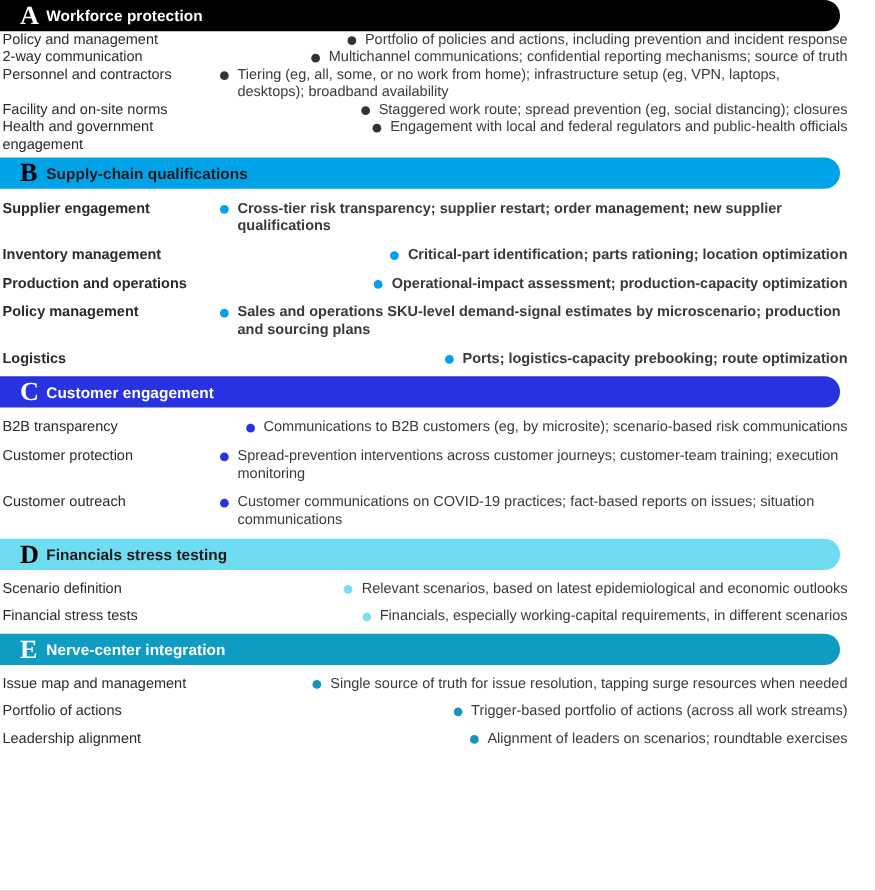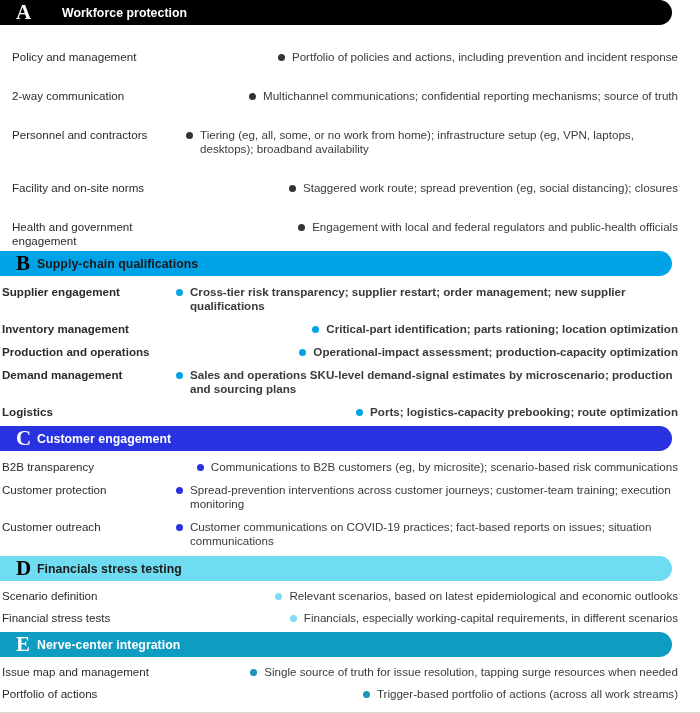--- a/index.html
+++ b/index.html
@@ -88,21 +88,21 @@
     margin-right: 7px;
     display: block;
   }
   .row-text {
     font-size: 11.6px;
     line-height: 14px;
     color: #3a3a3a;
   }
 
   
-  .sec-A .row { padding-top: 25px; margin-left: 10px; }
+  .sec-A .row { padding-top: 0; }
   .sec-A { margin-top: 0; }
   .sec-B .row { padding-top: 9px; font-weight: bold; }
   .sec-C .row { padding-top: 9px; }
   .sec-D .row { padding-top: 8px; }
   .sec-E .row { padding-top: 8px; }
 
   .gap-A { height: 3px; }
   .gap-B { height: 7px; }
   .gap-C { height: 8px; }
   .gap-D { height: 7px; }
@@ -117,21 +117,21 @@
   }
 </style>
 </head>
 <body>
 
 <div id="sheet">
 
   <div class="section sec-A">
     <div class="section-bar" style="background: rgb(0, 0, 0);">
       <span class="section-letter" style="color: rgb(255, 255, 255);">A</span>
-      <span class="section-title" style="color: rgb(255, 255, 255); margin-left: 25px;">Workforce protection</span>
+      <span class="section-title" style="color: rgb(255, 255, 255);">Workforce protection</span>
     </div>
     <div class="rows">
       <div class="row">
         <div class="row-label">Policy and management</div>
         <div class="row-body">
           <span class="bullet" style="background: rgb(51, 51, 51);"></span>
           <span class="row-text">Portfolio of policies and actions, including prevention and incident response</span>
         </div>
       </div>
       <div class="row">
@@ -187,21 +187,21 @@
         </div>
       </div>
       <div class="row">
         <div class="row-label">Production and operations</div>
         <div class="row-body">
           <span class="bullet" style="background: rgb(0, 163, 232);"></span>
           <span class="row-text">Operational-impact assessment; production-capacity optimization</span>
         </div>
       </div>
       <div class="row">
-        <div class="row-label">Demand management</div>
+        <div class="row-label">Policy management</div>
         <div class="row-body">
           <span class="bullet" style="background: rgb(0, 163, 232);"></span>
           <span class="row-text">Sales and operations SKU-level demand-signal estimates by microscenario; production and sourcing plans</span>
         </div>
       </div>
       <div class="row">
         <div class="row-label">Logistics</div>
         <div class="row-body">
           <span class="bullet" style="background: rgb(0, 163, 232);"></span>
           <span class="row-text">Ports; logistics-capacity prebooking; route optimization</span>

